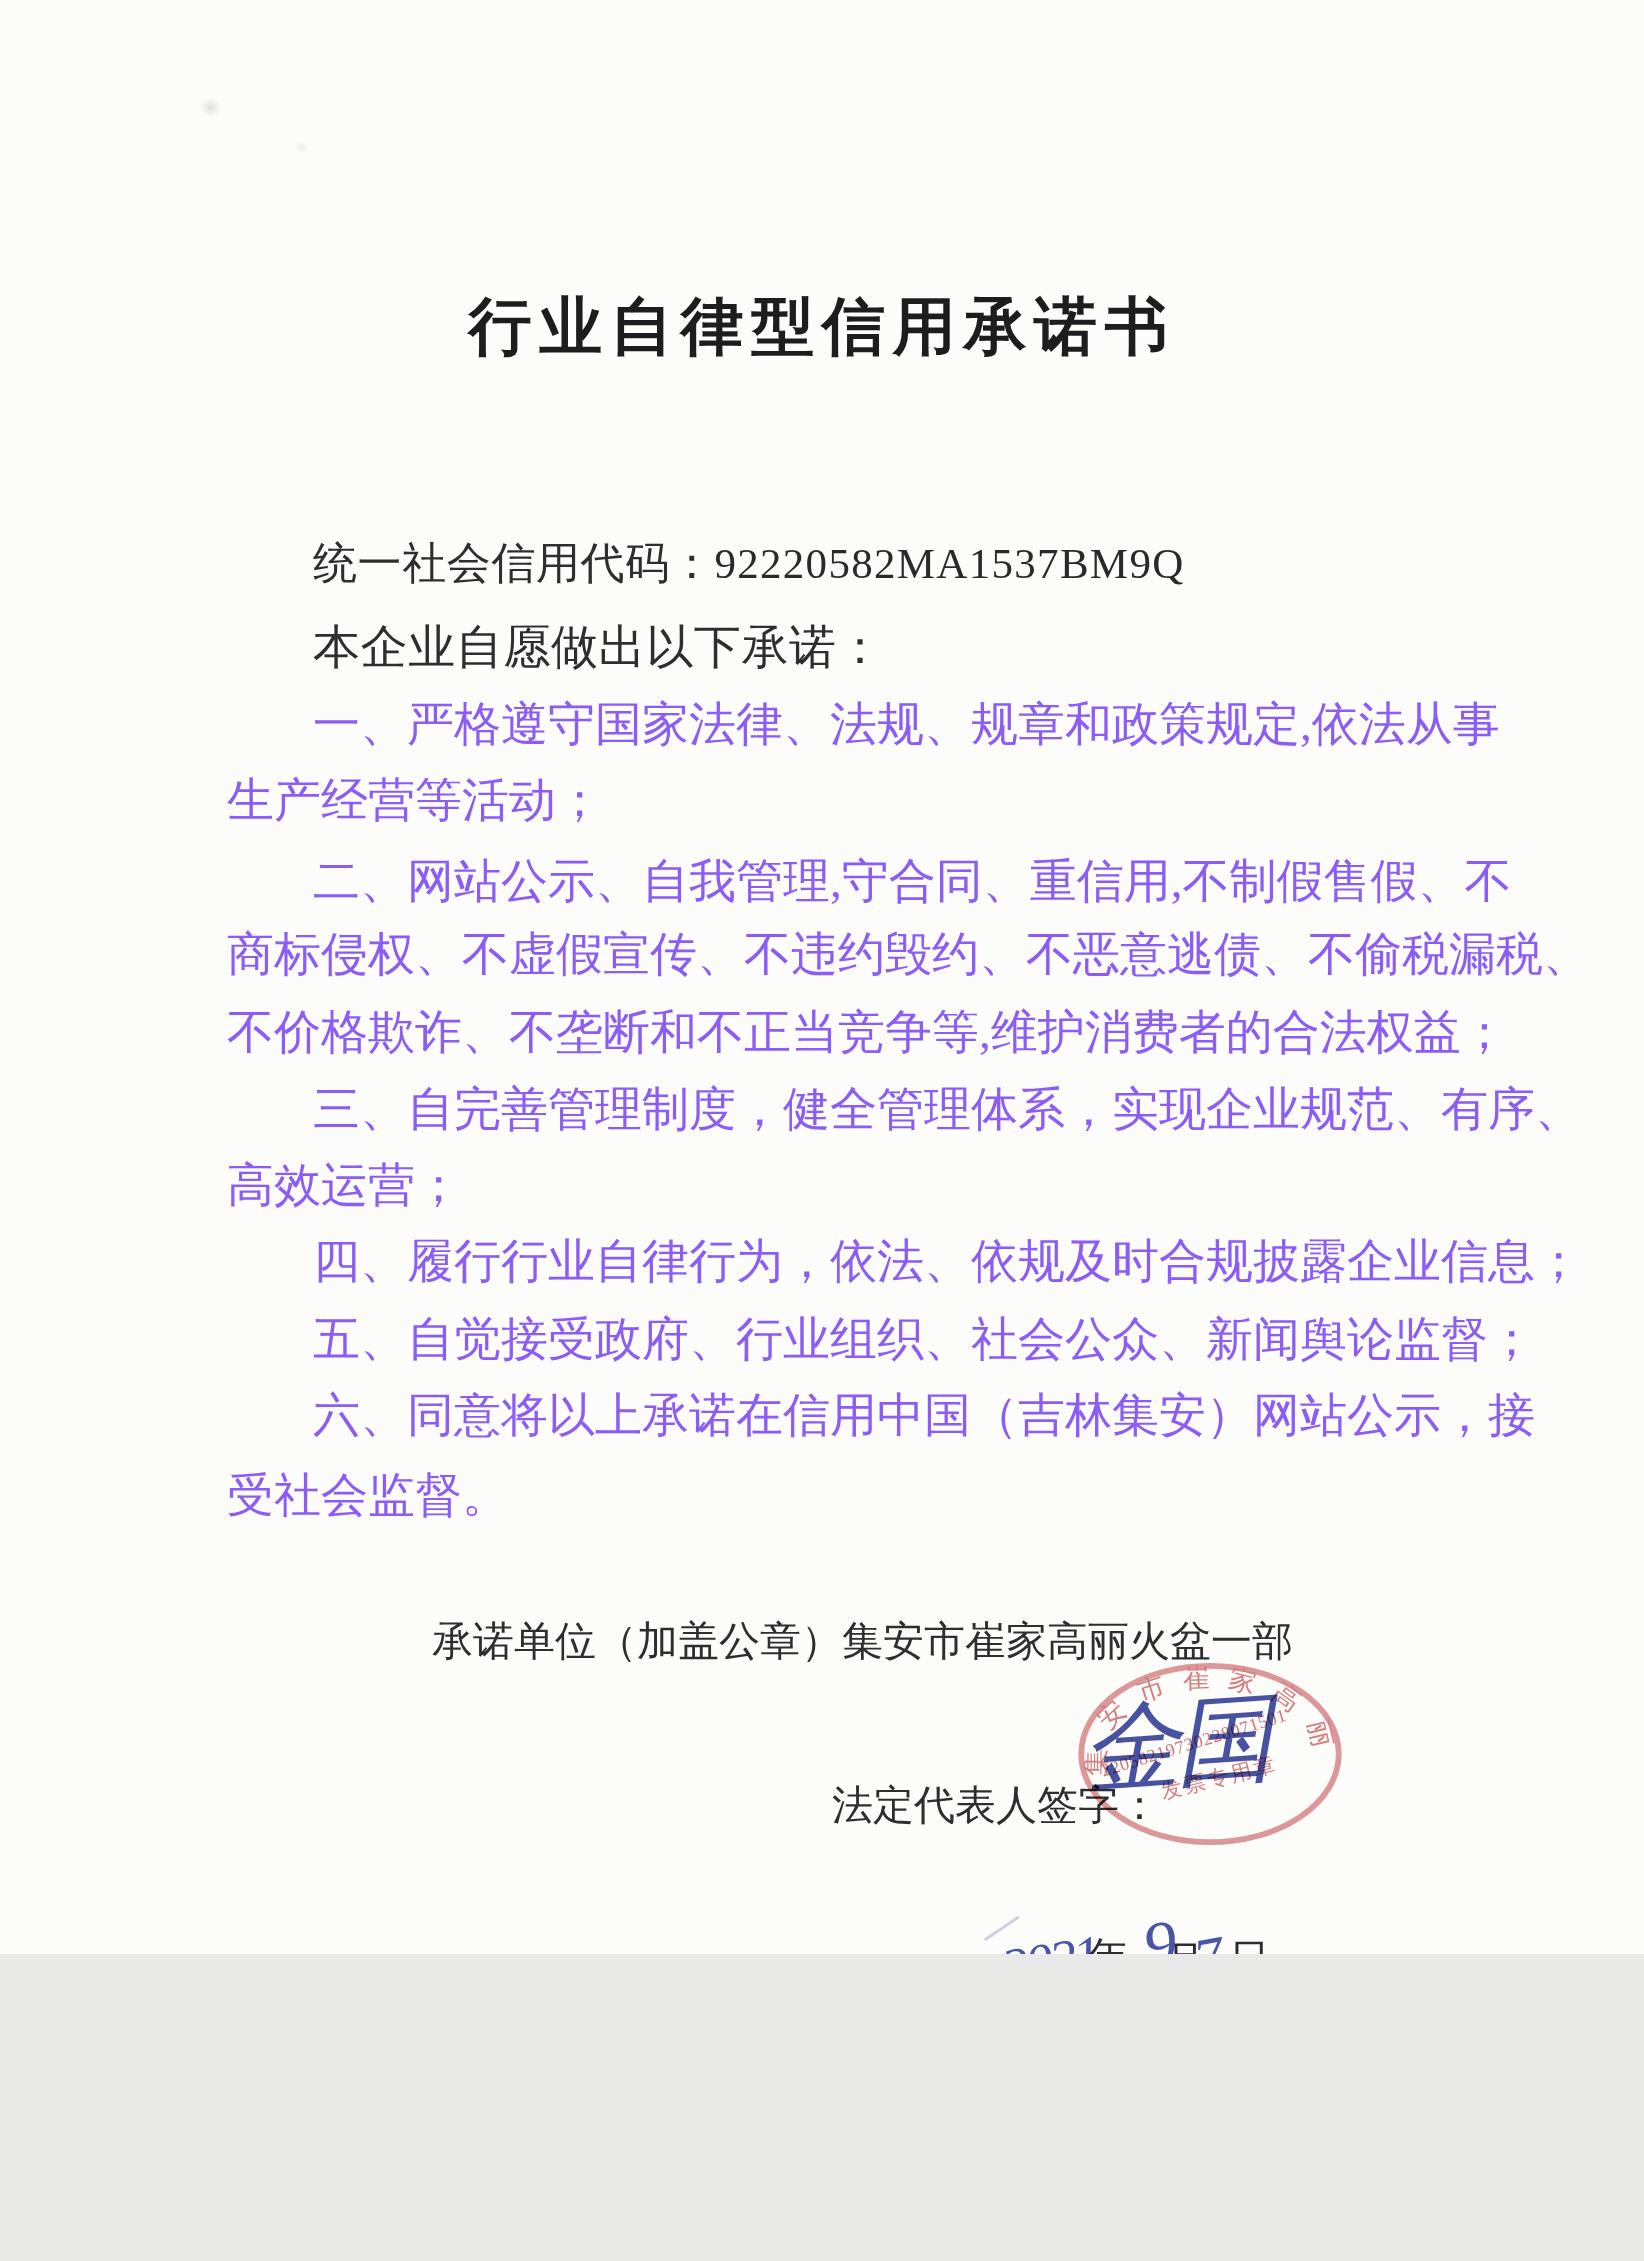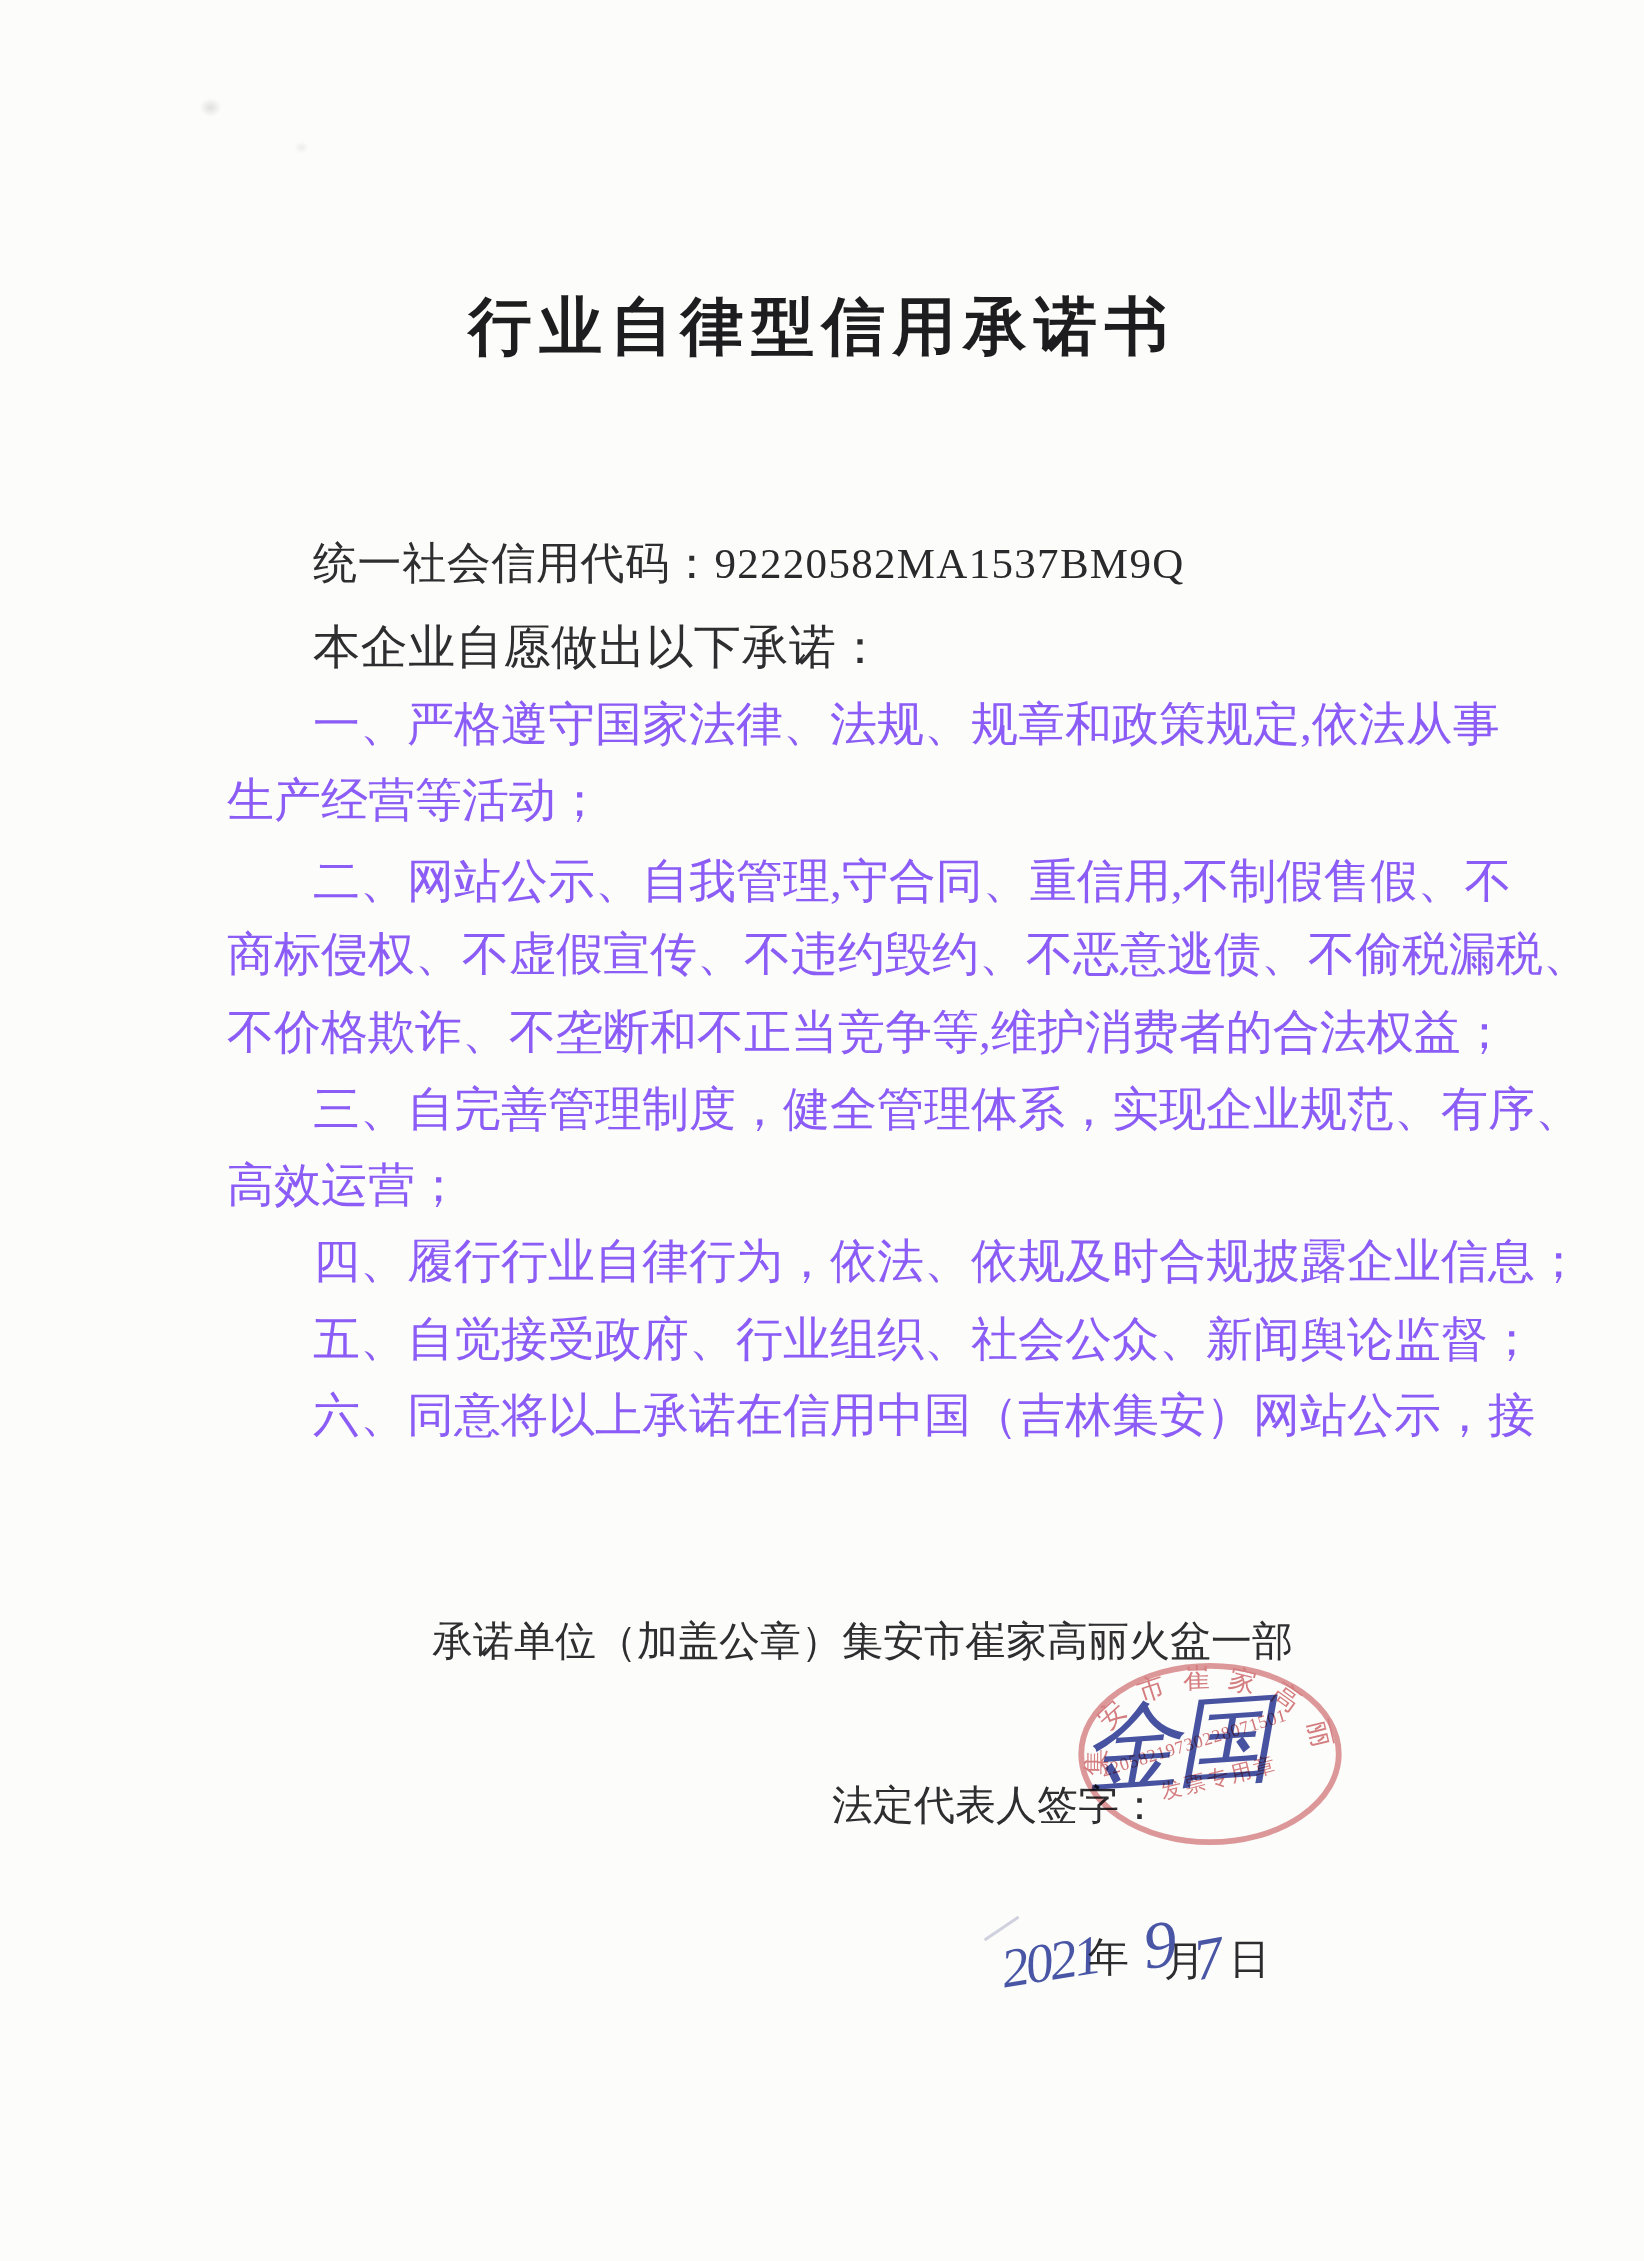--- a/index.html
+++ b/index.html
@@ -1,18 +1,18 @@
 <!DOCTYPE html>
 <html style="font-size:10.3px"><head>
 <meta charset="utf-8">
 <style>
   html,body{margin:0;padding:0;background:#e9e9e7;}
   .page{
     position:relative;
-    width:1644px;height:2261px;
+    width:1644px;height:1954px;
     background:#fcfcfa;
     overflow:hidden;
     font-family:"Liberation Serif","DejaVu Serif",serif;
     color:#2e2e30;
   }
   
   .title{
     position:absolute;left:0;top:284px;width:1644px;
     text-align:center;font-size:63px;font-weight:bold;
     letter-spacing:7.7px;color:#1d1d1f;white-space:nowrap;
@@ -114,20 +114,21 @@
   <div class="bl b0">一、严格遵守国家法律、法规、规章和政策规定,依法从事</div>
   <div class="bl b1">生产经营等活动；</div>
   <div class="bl b2">二、网站公示、自我管理,守合同、重信用,不制假售假、不</div>
   <div class="bl b3">商标侵权、不虚假宣传、不违约毁约、不恶意逃债、不偷税漏税、</div>
   <div class="bl b4">不价格欺诈、不垄断和不正当竞争等,维护消费者的合法权益；</div>
   <div class="bl b5">三、自完善管理制度，健全管理体系，实现企业规范、有序、</div>
   <div class="bl b6">高效运营；</div>
   <div class="bl b7">四、履行行业自律行为，依法、依规及时合规披露企业信息；</div>
   <div class="bl b8">五、自觉接受政府、行业组织、社会公众、新闻舆论监督；</div>
   <div class="bl b9">六、同意将以上承诺在信用中国（吉林集安）网站公示，接</div>
+  <div class="bl b10">受社会监督。</div>
 
   <div class="unit">承诺单位（加盖公章）集安市崔家高丽火盆一部</div>
 
   <div class="signer">法定代表人签字：</div>
 
   <svg class="stamp" viewBox="0 0 440 320">
     <ellipse cx="220" cy="160" rx="200" ry="137" fill="none" stroke-width="9" stroke="#dd9295"></ellipse>
     <path id="arcP" d="M 67 196 A 163 104 0 1 1 373 196" fill="none"></path>
     <text font-size="42" letter-spacing="26" fill="#d4757a">
       <textPath href="#arcP" startOffset="4">集安市崔家高丽火盆一部</textPath>

